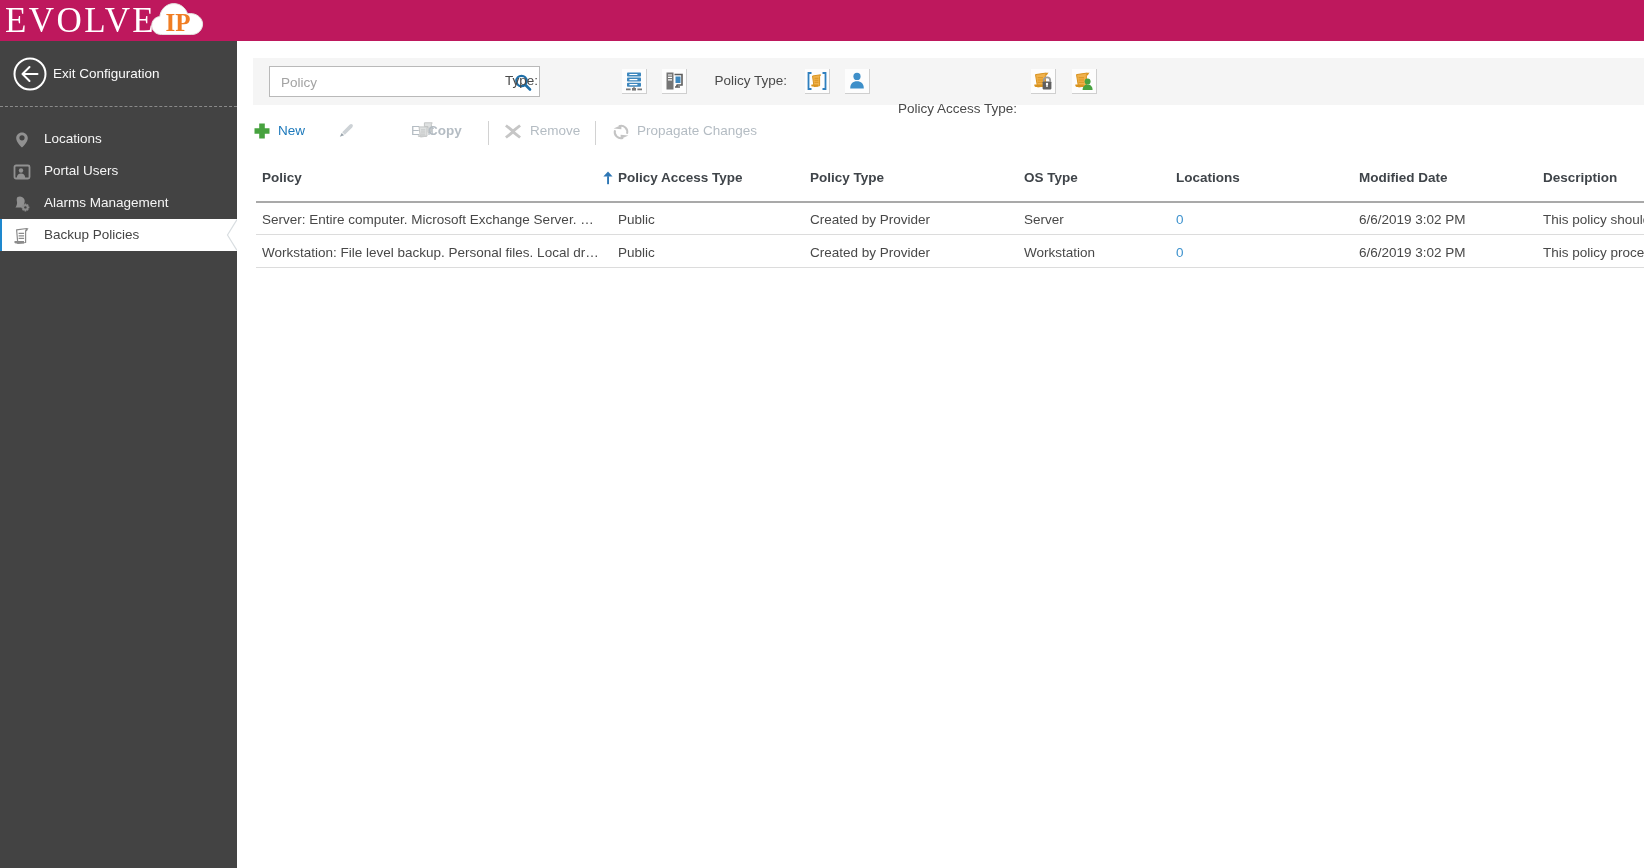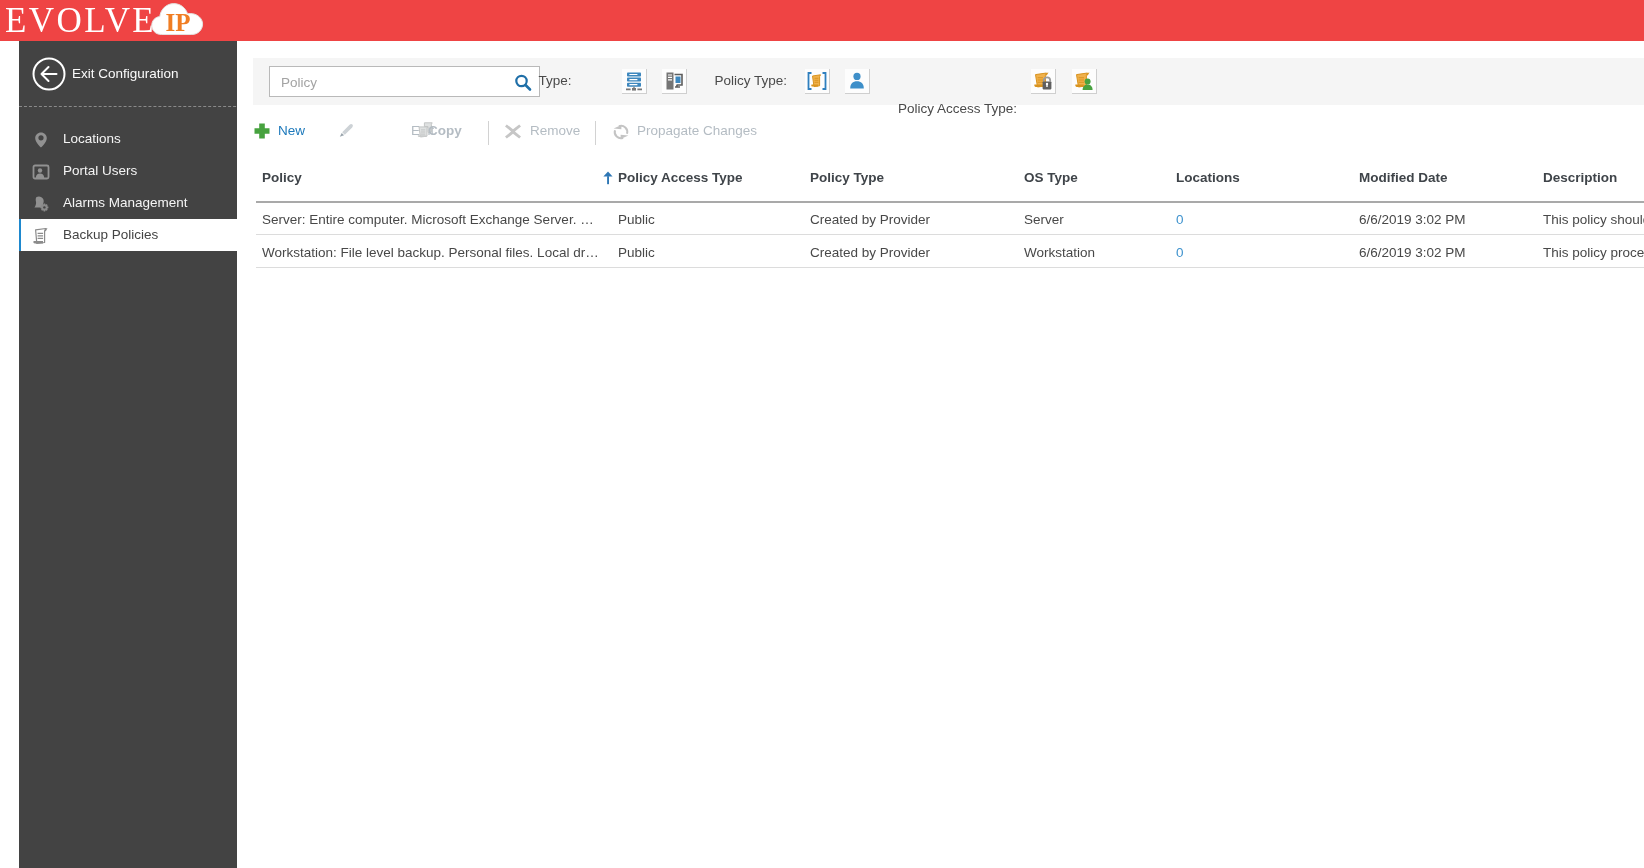--- a/index.html
+++ b/index.html
@@ -1,26 +1,26 @@
 <!DOCTYPE html>
 <html><head>
 <meta charset="utf-8">
 <style>
   * { margin:0; padding:0; box-sizing:border-box; }
   html,body { width:1644px; height:868px; overflow:hidden; background:#fff;
     font-family:"Liberation Sans", sans-serif; }
   .abs { position:absolute; }
 
   
-  .topbar { position:absolute; left:0; top:0; width:1644px; height:41px; background:#ef4444; }
+  .topbar { position:absolute; left:0; top:0; width:1644px; height:41px; background:#be185d; }
   .logo-text { position:absolute; left:5px; top:1px; color:#fff; font-family:"Liberation Serif", serif;
     font-size:35px; letter-spacing:2.4px; }
 
   
-  .sidebar { position:absolute; left:0; top:41px; width:244px; height:827px; background:#434343;margin-left:19px; }
+  .sidebar { position:absolute; left:0; top:41px; width:244px; height:827px; background:#434343; }
   .exit-txt { position:absolute; left:53px; top:25px; color:#fbfbfb; font-size:13.5px; }
   .dash-sep { position:absolute; left:0; top:65px; width:237px; border-top:1px dashed #8a8a8a; }
   .menu { position:absolute; left:0; top:82px; width:237px; }
   .mi { position:relative; height:32px; color:#f5f5f5; font-size:13.5px; }
   .mi .txt { position:absolute; left:44px; top:8px; }
   .mi .ic { position:absolute; left:13px; top:8px; width:18px; height:18px; }
   .mi.sel { background:#fff; color:#444; border-left:2px solid #1e88ce; }
   .mi.sel .txt { left:42px; }
   .mi.sel .ic { left:11px; }
 
@@ -118,21 +118,21 @@
 
 <div class="content">
   <div class="fband">
     <div class="search">
       <span class="ph">Policy</span>
       <svg width="20" height="20" viewBox="0 0 20 20">
           <circle cx="8.5" cy="8" r="5.2" fill="none" stroke="#1f6fa8" stroke-width="2.2"></circle>
           <path d="M12.5 12 L17 16.5" stroke="#1f6fa8" stroke-width="2.6" stroke-linecap="round"></path>
         </svg>
     </div>
-    <span class="flabel" style="left:252px; width:100px; text-align:center;">Type:</span>
+    <span class="flabel" style="left:252px; width:100px; text-align:left;">Type:</span>
     <div class="fbtn" style="left:369px;">
       <svg width="20" height="20" viewBox="0 0 20 20">
         <g fill="#3d87be">
             <rect x="3" y="1.5" width="14" height="4" rx="0.8"></rect>
             <rect x="3" y="6.6" width="14" height="4" rx="0.8"></rect>
             <rect x="3" y="11.7" width="14" height="4" rx="0.8"></rect>
           </g>
         <g stroke="#fff" stroke-width="1.2">
             <path d="M5.4 3.5 H13.4 M5.4 8.6 H13.4 M5.4 13.7 H13.4"></path>
           </g>

